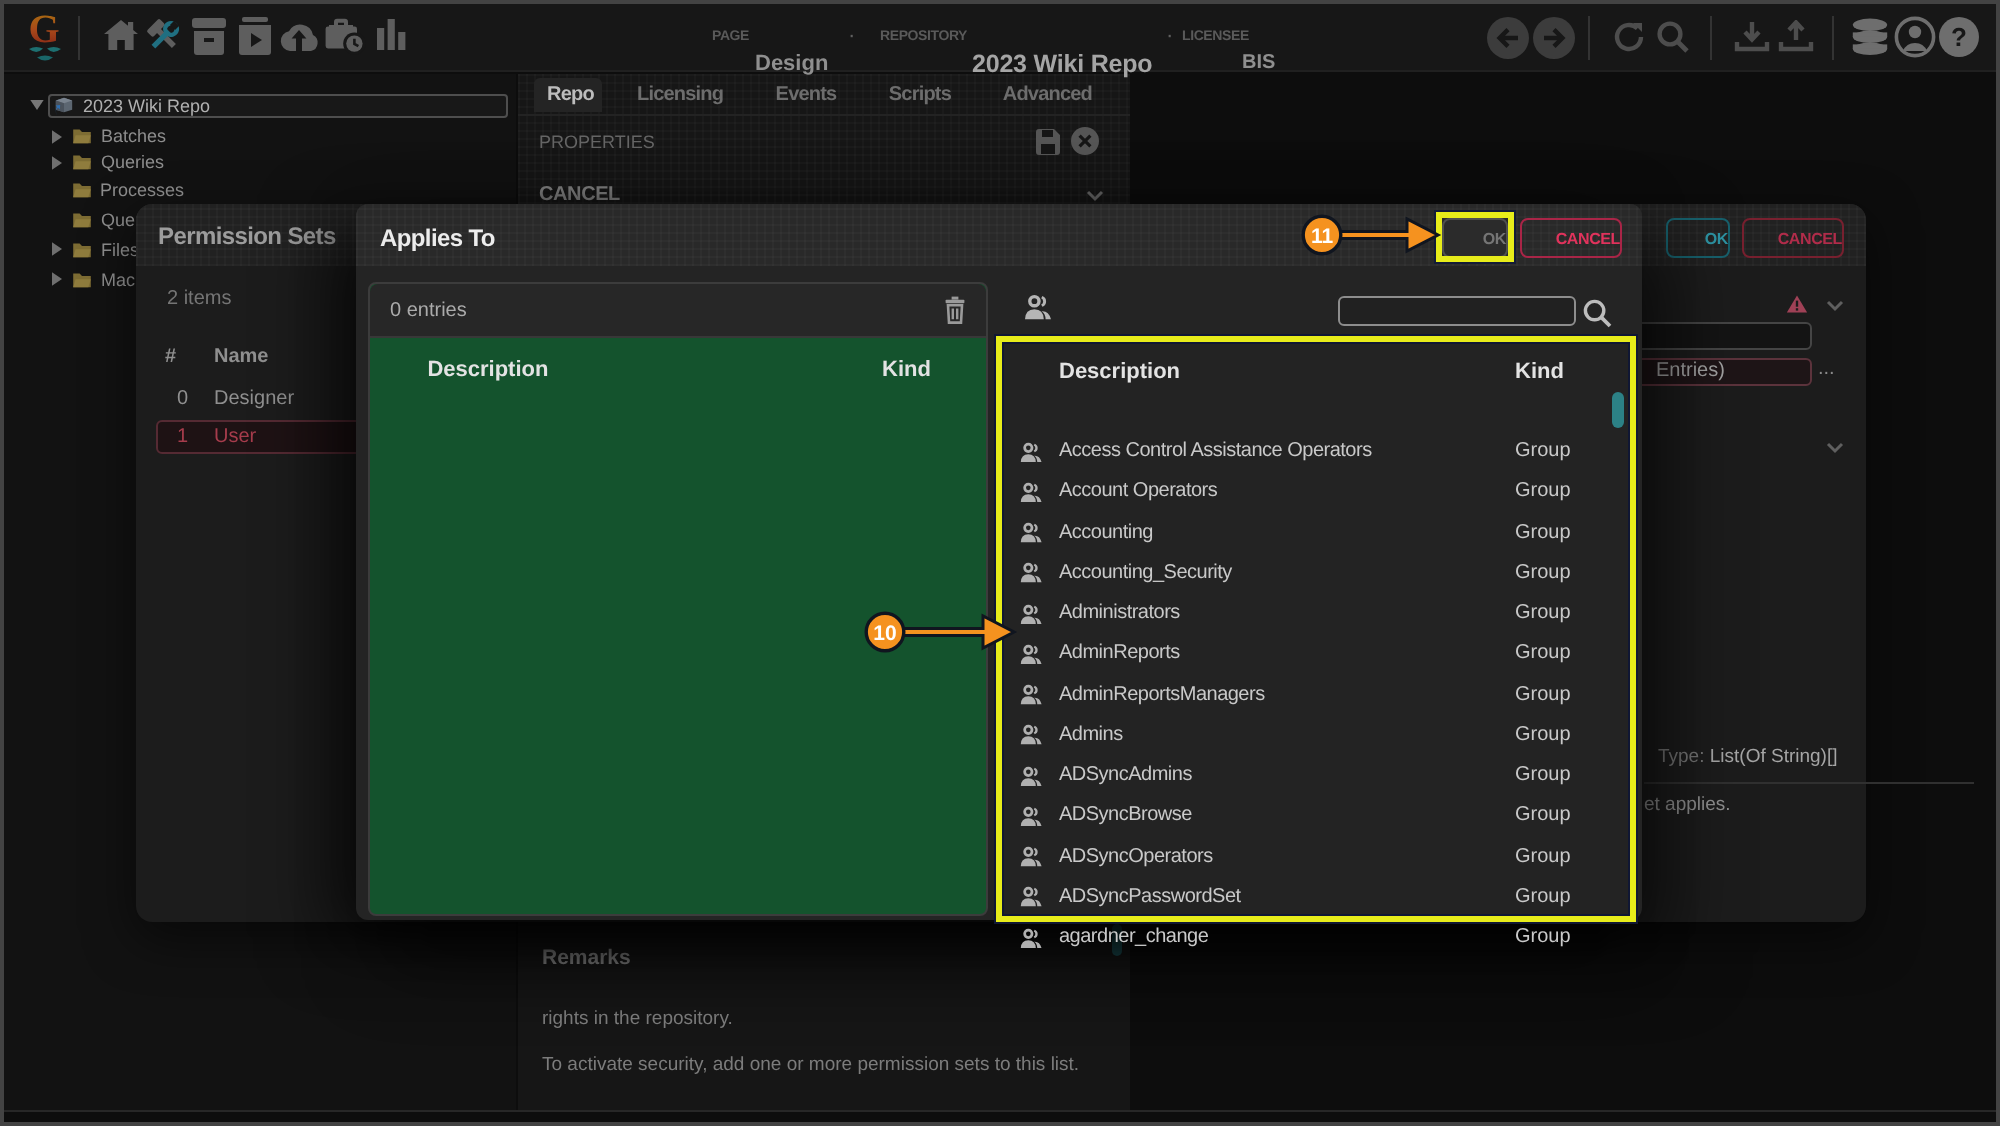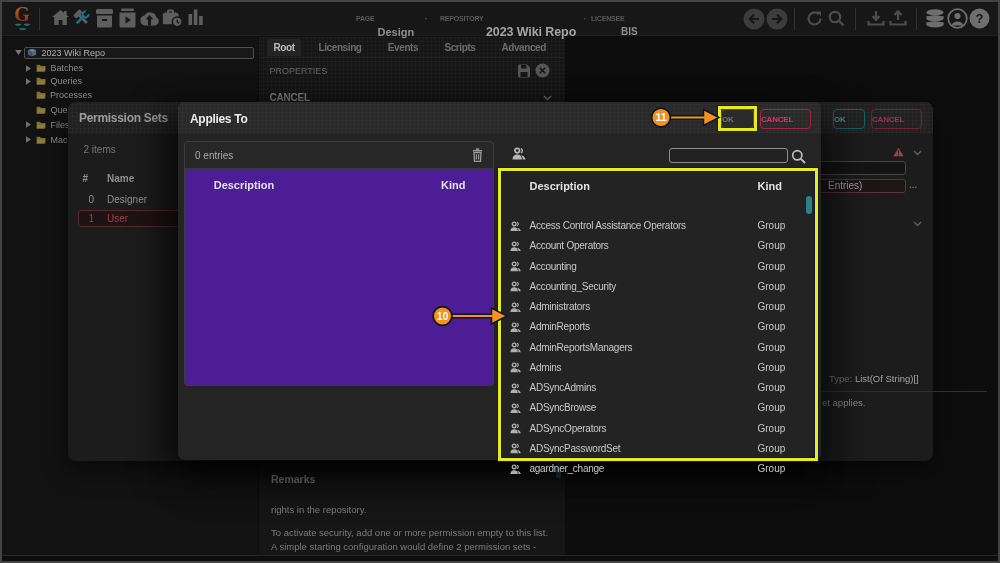--- a/index.html
+++ b/index.html
@@ -21,23 +21,23 @@
 #rdark { position:absolute; left:565px; top:37px; width:432px; height:519px; background:#0d0d0d; }
 .tab { position:absolute; top:5px; height:11px; line-height:11px; font-size:10px; letter-spacing:-0.4px; font-weight:bold; color:#6d6d6d; }
 
 .texhead { background-image:
   repeating-linear-gradient(0deg, rgba(255,255,255,.025) 0 1px, transparent 1px 4px),
   repeating-linear-gradient(90deg, rgba(255,255,255,.025) 0 1px, transparent 1px 4px); }
 #psdlg { position:absolute; left:68px; top:102px; width:865px; height:359px; background:#1c1c1c; border-radius:8px; z-index:10; box-shadow:0 8px 25px rgba(0,0,0,.55); }
 #pshead { position:absolute; left:0; top:0; width:100%; height:31px; background-color:#212121; border-radius:8px 8px 0 0; }
 #atdlg { position:absolute; left:178px; top:102px; width:643px; height:358px; background:#242424; border-radius:6px; z-index:20; box-shadow:-14px 10px 34px rgba(0,0,0,.65), 14px 18px 38px rgba(0,0,0,.55); }
 #athead { position:absolute; left:0; top:0; width:100%; height:31px; background-color:#292929; border-radius:6px 6px 0 0; }
-.btn { position:absolute; height:20px; border-radius:4px; font-size:8px; letter-spacing:-0.2px; font-weight:bold; text-align:left; line-height:19px; }
-
-#lpanel { position:absolute; left:6px; top:39px; width:310px; height:245px; background:#4c1d95; border:1px solid #3c3c3c; border-radius:4px; }
+.btn { position:absolute; height:20px; border-radius:4px; font-size:8px; letter-spacing:-0.2px; font-weight:bold; text-align:right; line-height:19px; }
+
+#lpanel { position:absolute; left:6px; top:39px; width:310px; height:317px; background:#14532d; border:1px solid #3c3c3c; border-radius:4px; }
 #lbar { position:absolute; left:0; top:0; width:100%; height:27px; background:#272727; border-bottom:1px solid #383838; border-radius:4px 4px 0 0; }
 #rlist { position:absolute; left:319.5px; top:66px; width:320px; height:293px; background:#232323; border:3px solid #e7ec1a; box-shadow:0 0 0 1px #101733, inset 0 0 0 1px #101733; }
 .lrow { position:absolute; left:0; width:100%; height:20.25px;margin-top:20px; }
 .lrow .nm { position:absolute; left:29px; top:4.2px; font-size:10px; letter-spacing:-0.25px; line-height:12px; color:#c9c9c9; }
 .lrow .kd { position:absolute; left:257px; top:4.2px; font-size:10px; line-height:12px; color:#c9c9c9; }
 .gicon { position:absolute; left:9px; top:4.5px; }
 
 #anno { position:absolute; left:0; top:0; z-index:40; }
 
 .rem { position:absolute; height:12px; line-height:12px; font-size:9.5px; color:#7c7c7c; white-space:nowrap; }
@@ -209,21 +209,21 @@
       <path d="M0.5 1 H4.5 L6 2.5 H11.5 V9.5 H0.5 Z" fill="#7d6c33"></path>
       <path d="M2 4.5 H11.5 L10 9.5 H0.5 Z" fill="#8f7c3d"></path>
     </svg>
     <div class="trow" style="left:50.5px;top:95.5px">Machines</div>
   </div>
 
 <div id="rdark"></div>
 <div id="props">
   <div class="abs texhead" style="left:0;top:0;width:306px;height:65px"></div>
   <div class="abs" style="left:7.5px;top:2px;width:34.5px;height:17px;background:#242424;border-radius:3px 3px 0 0"></div>
-  <div class="tab" style="left:14.5px;color:#bdbdbd">Root</div>
+  <div class="tab" style="left:14.5px;color:#bdbdbd">Repo</div>
   <div class="tab" style="left:59.5px">Licensing</div>
   <div class="tab" style="left:128.8px">Events</div>
   <div class="tab" style="left:185.4px">Scripts</div>
   <div class="tab" style="left:242.4px">Advanced</div>
   <div class="abs" style="left:0;top:20px;width:306px;height:1px;background:#232323"></div>
   <div class="abs" style="left:10.5px;top:28.5px;height:11px;line-height:11px;font-size:9px;letter-spacing:0;color:#656565">PROPERTIES</div>
   <svg class="abs" style="left:258px;top:27px" width="14" height="14" viewBox="0 0 14 14" fill="#555">
     <path d="M1 2 a1.5 1.5 0 0 1 1.5-1.5 H10 L13 3.5 V12 a1.5 1.5 0 0 1 -1.5 1.5 H2.5 A1.5 1.5 0 0 1 1 12 Z"></path>
       <rect x="3.5" y="8" width="7" height="5" fill="#161616"></rect>
       <rect x="4" y="1" width="5.5" height="3.5" fill="#161616"></rect>
@@ -232,22 +232,21 @@
     <circle cx="7.5" cy="7.5" r="7" fill="#555"></circle>
       <path d="M4.8 4.8 L10.2 10.2 M10.2 4.8 L4.8 10.2" stroke="#161616" stroke-width="1.6"></path>
   </svg>
   <div class="abs" style="left:10.5px;top:55px;height:11px;line-height:11px;font-size:10px;letter-spacing:-0.2px;font-weight:bold;color:#868686">CANCEL</div>
   <svg class="abs" style="left:284px;top:58px" width="9" height="6" viewBox="0 0 9 6">
       <path d="M1 1 L4.5 4.5 L8 1" stroke="#6a6a6a" stroke-width="1.5" fill="none"></path>
     </svg>
 
   <div class="rem" style="left:12px;top:436px;font-weight:bold;font-size:10.5px;color:#8a8a8a">Remarks</div>
   <div class="rem" style="left:12px;top:467px">rights in the repository.</div>
-  <div class="rem" style="left:12px;top:490px">To activate security, add one or more permission empty to this list.</div>
-  <div class="rem" style="left:12px;top:504px">A simple starting configuration would define 2 permission sets -</div>
+  <div class="rem" style="left:12px;top:490px">To activate security, add one or more permission sets to this list.</div>
   <div class="abs" style="left:297px;top:424.5px;width:5px;height:16px;border-radius:2.5px;background:#1c4f54"></div>
 </div>
 <div class="abs" style="left:0;top:555px;width:1000px;height:1px;background:#272727;z-index:30"></div>
 
 <div id="psdlg">
   <div id="pshead" class="texhead"></div>
   <div class="abs" style="left:11px;top:9px;font-size:12px;letter-spacing:-0.3px;font-weight:bold;color:#9c9c9c">Permission Sets</div>
   <div class="abs" style="left:15.5px;top:42px;height:12px;line-height:12px;font-size:10px;color:#757575">2 items</div>
   <div class="abs" style="left:14.5px;top:71px;height:12px;line-height:12px;font-size:10px;font-weight:bold;color:#8f8f8f">#</div>
   <div class="abs" style="left:39px;top:71px;height:12px;line-height:12px;font-size:10px;font-weight:bold;color:#8f8f8f">Name</div>

